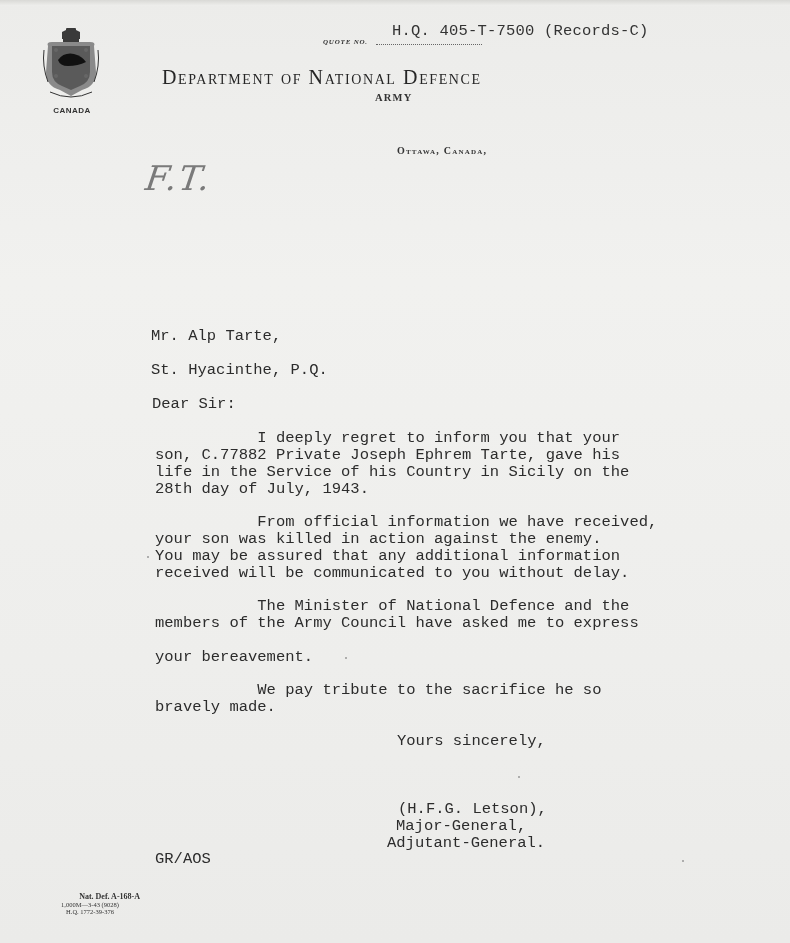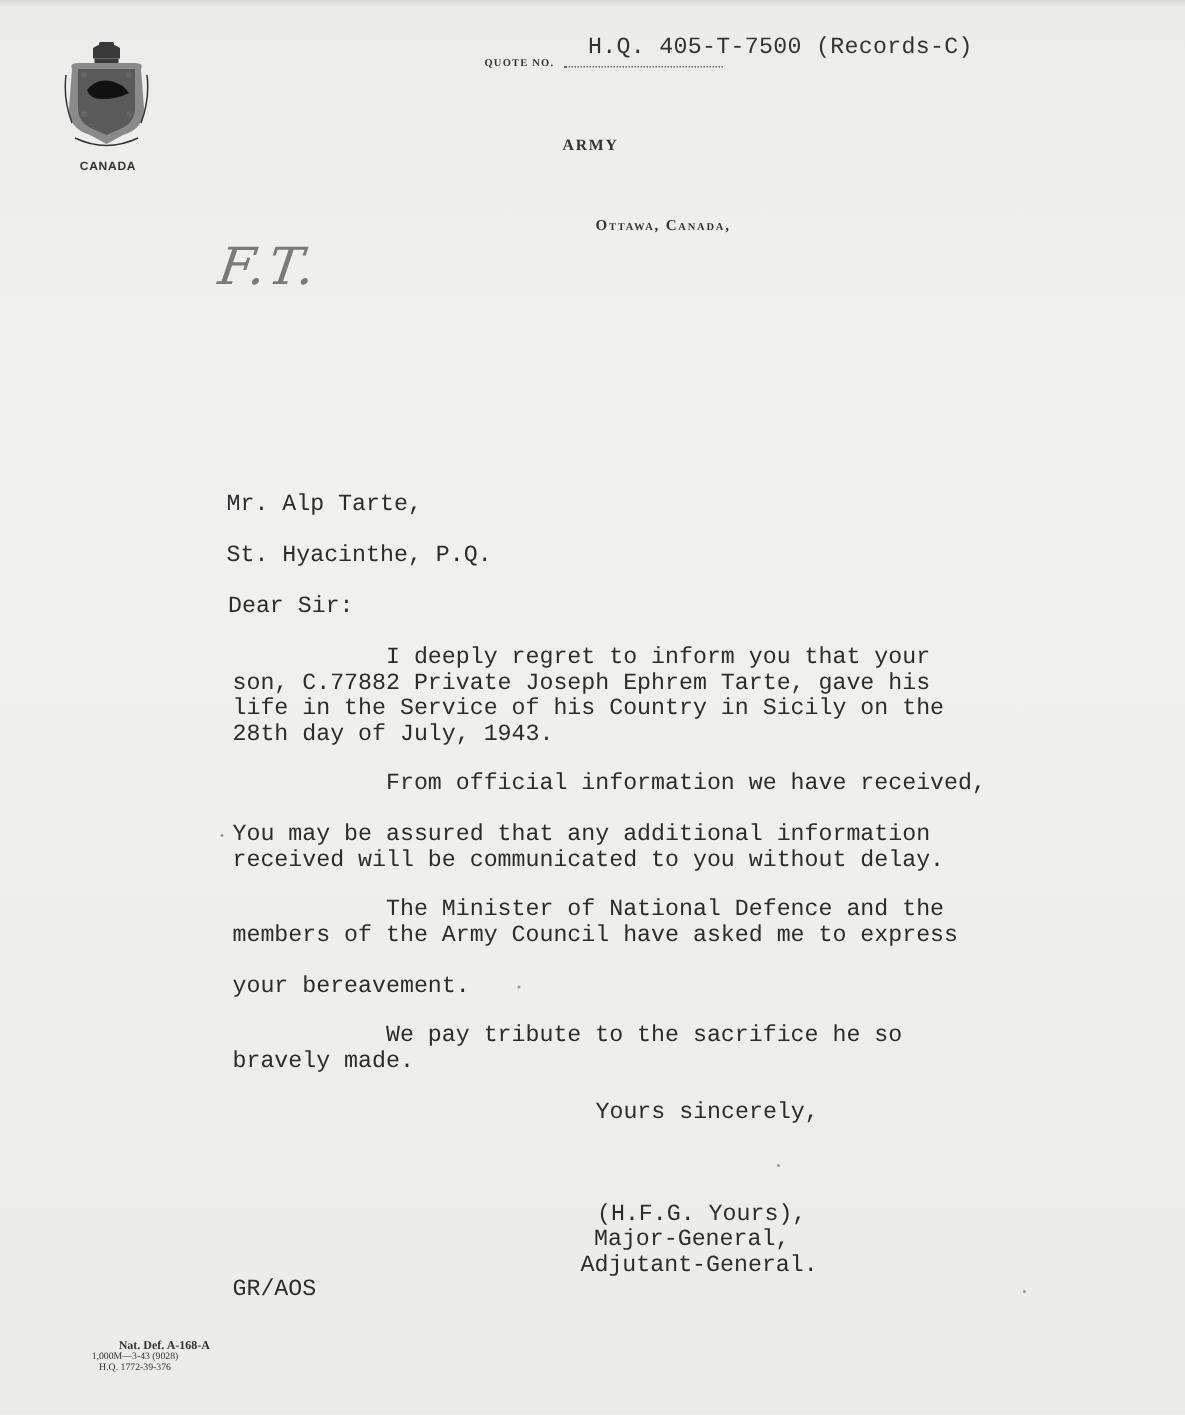--- a/index.html
+++ b/index.html
@@ -15,21 +15,21 @@
       background: linear-gradient(180deg, #ececea 0%, #f1f1ef 30%, #eeeeec 70%, #ebebe9 100%);
     }
     .topshade { position:absolute; left:0; top:0; width:790px; height:6px; background: linear-gradient(180deg,#d9d9d6,#efefed); }
     .crest { position: absolute; left: 42px; top: 26px; width: 58px; height: 76px; }
     .canada-label {
       position: absolute; left: 46px; top: 106px; width: 52px; text-align: center;
       font-family: "Liberation Sans", sans-serif; font-size: 8px; font-weight: bold; letter-spacing: 0.5px; color:#333;
     }
     .quote-no {
       position: absolute; left: 323px; top: 38px;
-      font-family: "Liberation Serif", serif; font-size: 7px; font-weight: bold; letter-spacing: 0.8px; color:#333;
+      font-family: "Liberation Serif", serif; font-size: 7px; font-weight: bold; letter-spacing: 0.8px; color:#333;font-style:italic;
     }
     .quote-dots { position:absolute; left: 376px; top: 44px; width: 106px; border-bottom: 1px dotted #666; }
     .ref-number {
       position: absolute; left: 392px; top: 22px; font-size: 15.5px; color:#333; letter-spacing: 0.2px;
     }
     .dept-title {
       position: absolute; left: 162px; top: 66px;
       font-family: "Liberation Serif", serif; font-size: 20px; letter-spacing: 1.6px; color:#262626;
       font-variant: small-caps; font-weight: normal;
     }
@@ -82,49 +82,51 @@
         <circle cx="14" cy="50" r="2"></circle>
         <circle cx="44" cy="50" r="2"></circle>
       </g>
   </svg>
   <div class="canada-label">CANADA</div>
 
   <div class="ref-number">H.Q. 405-T-7500 (Records-C)</div>
   <div class="quote-no">QUOTE NO.</div>
   <div class="quote-dots"></div>
 
+  <div class="dept-title">Department of National Defence</div>
   <div class="army">ARMY</div>
   <div class="city">Ottawa, Canada,</div>
 
   <div class="handwritten">F.T.</div>
 
   <div class="tl" style="left:151px; top:328px;">Mr. Alp Tarte,</div>
   <div class="tl" style="left:151px; top:362px;">St. Hyacinthe, P.Q.</div>
 
   <div class="tl" style="left:152px; top:396px;">Dear Sir:</div>
 
   <div class="tl" style="left:155px; top:430px;">           I deeply regret to inform you that your</div>
   <div class="tl" style="left:155px; top:447px;">son, C.77882 Private Joseph Ephrem Tarte, gave his</div>
   <div class="tl" style="left:155px; top:464px;">life in the Service of his Country in Sicily on the</div>
   <div class="tl" style="left:155px; top:481px;">28th day of July, 1943.</div>
 
   <div class="tl" style="left:155px; top:514px;">           From official information we have received,</div>
+  <div class="tl" style="left:155px; top:531px;">your son was killed in action against the enemy.</div>
   <div class="tl" style="left:155px; top:548px;">You may be assured that any additional information</div>
   <div class="tl" style="left:155px; top:565px;">received will be communicated to you without delay.</div>
 
   <div class="tl" style="left:155px; top:598px;">           The Minister of National Defence and the</div>
   <div class="tl" style="left:155px; top:615px;">members of the Army Council have asked me to express</div>
   <div class="tl" style="left:155px; top:649px;">your bereavement.</div>
 
   <div class="tl" style="left:155px; top:682px;">           We pay tribute to the sacrifice he so</div>
   <div class="tl" style="left:155px; top:699px;">bravely made.</div>
 
   <div class="tl" style="left:397px; top:733px;">Yours sincerely,</div>
 
-  <div class="tl" style="left:398px; top:801px;">(H.F.G. Yours),</div>
+  <div class="tl" style="left:398px; top:801px;">(H.F.G. Letson),</div>
   <div class="tl" style="left:396px; top:818px;">Major-General,</div>
   <div class="tl" style="left:387px; top:835px;">Adjutant-General.</div>
 
   <div class="tl" style="left:155px; top:851px;">GR/AOS</div>
 
   <div class="footer-block">
     <div class="f1">Nat. Def. A-168-A</div>
     <div class="f2">1,000M—3-43 (9028)</div>
     <div class="f3">H.Q. 1772-39-376</div>
   </div>

